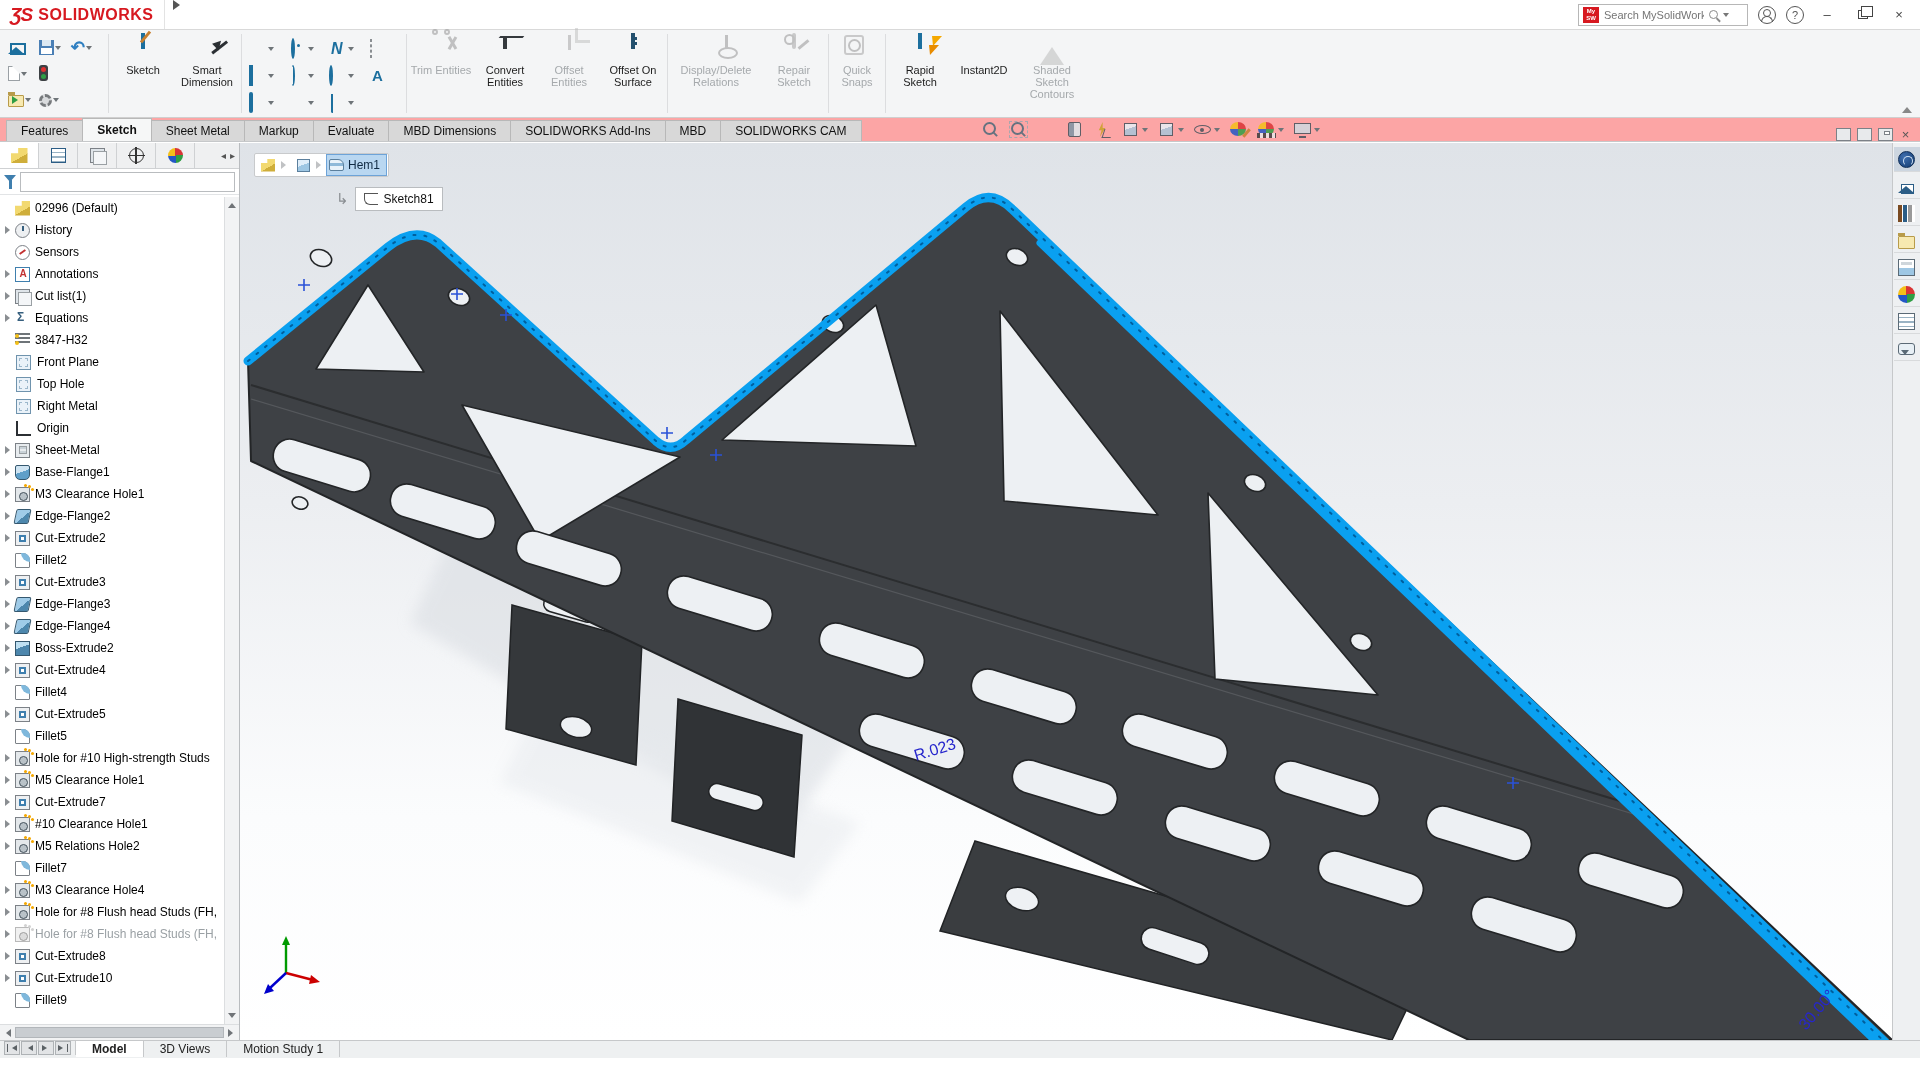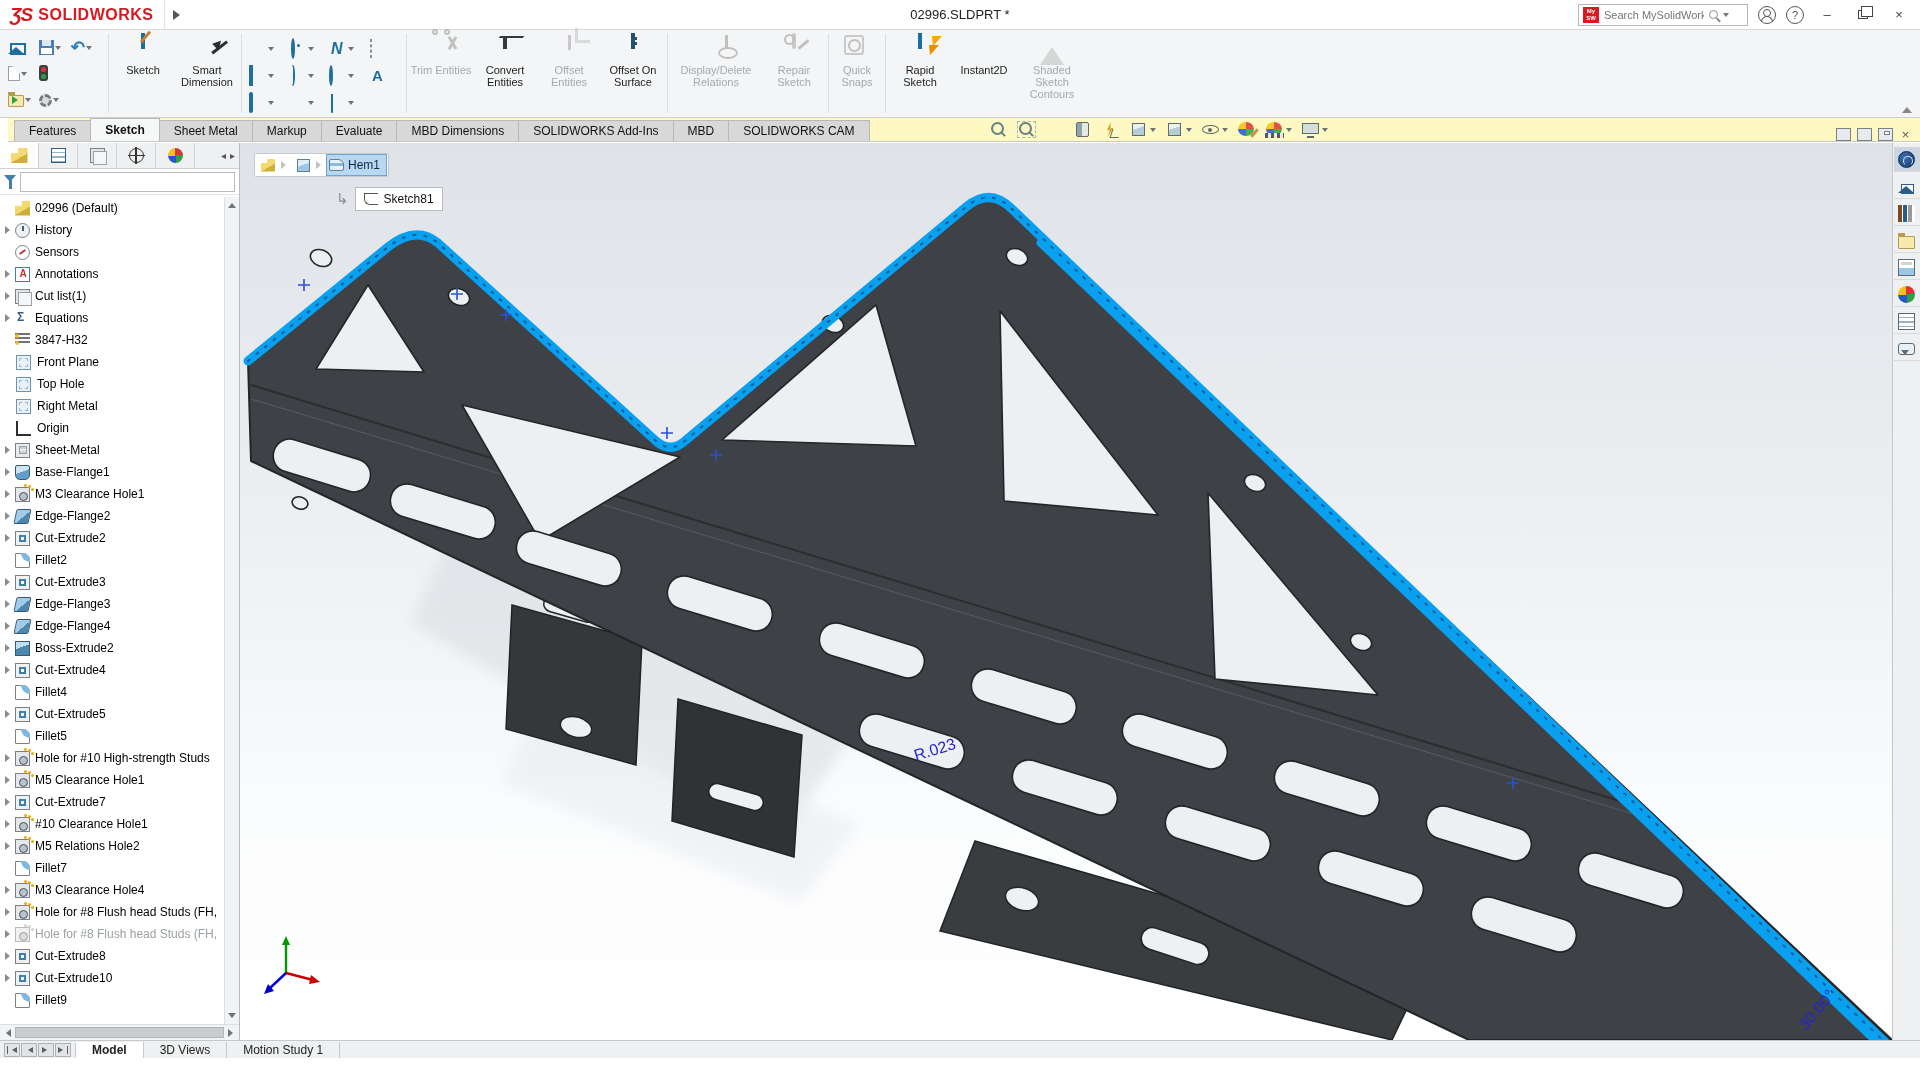--- a/index.html
+++ b/index.html
@@ -1,20 +1,20 @@
 <!DOCTYPE html>
 <html><head>
 <meta charset="utf-8">
 <style>
   *{margin:0;padding:0;box-sizing:border-box;font-family:"Liberation Sans",sans-serif}
   html,body{width:1920px;height:1080px;overflow:hidden;background:#fff}
   .app{position:absolute;inset:0;width:1920px;height:1080px}
 
   
-  .titlebar{position:absolute;top:0;left:0;right:0;height:30px;background:#fff;border-bottom:1px solid #d9d9d9;display:flex;align-items:center}
+  .titlebar{position:absolute;top:0;left:0;right:0;height:30px;background:#fff;border-bottom:1px solid #d9d9d9;display:flex;}
   .logo{display:flex;align-items:center;gap:6px;padding:0 10px;height:100%;border-right:1px solid #e3e3e3}
   .logo-ds{font-style:italic;font-weight:bold;color:#d71920;font-size:19px;letter-spacing:-1px}
   .logo-text{color:#d71920;font-size:16px;font-weight:bold;letter-spacing:.5px}
   .flyarrow{width:0;height:0;border:5px solid transparent;border-left:7px solid #555;margin-left:8px}
   .tb-title{position:absolute;left:0;right:0;text-align:center;font-size:13px;color:#222;pointer-events:none}
   .tb-right{margin-left:auto;display:flex;align-items:center;gap:10px;padding-right:8px;z-index:2}
   .searchbox{display:flex;align-items:center;border:1px solid #b7b7b7;height:22px;width:170px;background:#fff;padding:0 4px;gap:5px}
   .mysw{width:16px;height:16px;background:#d71920;color:#fff;font-size:6px;line-height:7px;font-weight:bold;text-align:center;padding-top:1px;flex:none}
   .searchbox input{border:none;outline:none;font-size:11px;color:#555;width:100px;background:transparent}
   .mag{width:9px;height:9px;border:1.5px solid #8a8a8a;border-radius:50%;position:relative;flex:none}
@@ -110,21 +110,21 @@
   .e-text{font-size:15px;color:#1c6f9e;font-weight:bold;line-height:17px;padding-left:3px}
   .e-slot{width:16px;height:8px;border:2px solid #1c6f9e;border-radius:5px;margin-top:4px}
   .e-poly{width:14px;height:13px;background:#1c6f9e;clip-path:polygon(50% 0,100% 27%,100% 73%,50% 100%,0 73%,0 27%);position:relative;margin:2px}
   .e-poly::after{content:"";position:absolute;left:5px;top:4.5px;width:4px;height:4px;background:#f4f5f6;border-radius:50%}
   .e-fillet{width:13px;height:13px;border-left:2.5px solid #1c6f9e;border-bottom:2.5px solid #1c6f9e;border-bottom-left-radius:9px;margin:2px}
   .e-point{width:5px;height:5px;background:#1c6f9e;margin:6px}
   .car{width:0;height:0;border:3.5px solid transparent;border-top:4.5px solid #6e7478;margin-top:4px;flex:none}
   .car.dis{border-top-color:#b6babd}
 
   
-  .cmdtabs{position:absolute;top:118px;left:8px;right:0;height:24px;background:#fef9c3;border-bottom:1px solid #c6c8ca;display:flex;align-items:flex-end}
+  .cmdtabs{position:absolute;top:118px;left:0;right:0;height:24px;background:#fca5a5;border-bottom:1px solid #c6c8ca;display:flex;align-items:flex-end}
   .tabs-left{display:flex;align-items:flex-end;height:100%;padding-left:6px}
   .ctab{font-size:12px;color:#111;background:#d8d8d8;border:1px solid #b8b8b8;border-bottom:none;padding:3px 14px 3px;margin-right:-1px;height:21px;white-space:nowrap}
   .ctab.active{background:#f6f7f7;font-weight:bold;height:23px;padding-top:4px}
   .headsup{display:flex;align-items:center;gap:9px;margin-left:120px;height:100%}
   .hwrap{display:flex;align-items:center;gap:2px}
   .hicon{width:19px;height:17px;position:relative;opacity:.85}
   .h-zoom-fit::before,.h-zoom-area::before{content:"";position:absolute;width:9px;height:9px;border:2px solid #4c6a7a;border-radius:50%;left:2px;top:1px}
   .h-zoom-fit::after,.h-zoom-area::after{content:"";position:absolute;width:6px;height:2px;background:#4c6a7a;transform:rotate(45deg);left:11px;top:12px}
   .h-zoom-area{outline:1px dashed #9aa7af;outline-offset:-1px}
   .h-previous-view{font-size:14px;color:#4c6a7a;text-align:center;line-height:16px}
@@ -233,21 +233,21 @@
   .tp-file-explorer{background:#f7e9b0;border:1.5px solid #b89b4a;height:13px;margin-top:4px;border-radius:1px;position:relative}
   .tp-file-explorer::before{content:"";position:absolute;left:-1px;top:-4px;width:7px;height:3px;background:#b89b4a}
   .tp-view-palette{border:1.5px solid #5b6a76;background:linear-gradient(#fff 55%,#9ec7e4 55%)}
   .tp-view-palette::after{content:"";position:absolute;left:2px;top:2px;right:2px;height:3px;background:#cfd6db}
   .tp-appearances{border-radius:50%}
   .tp-custom-properties{border:1.5px solid #5b6a76;background:repeating-linear-gradient(#fff 0 3px,#9ab3c4 3px 4.5px)}
   .tp-forum{border:1.5px solid #5b6a76;border-radius:3px;background:#e8f0f6;height:12px;margin-top:2px;position:relative}
   .tp-forum::after{content:"";position:absolute;left:2px;bottom:-5px;border:4px solid transparent;border-top:5px solid #5b6a76}
 
   
-  .bottombar{position:absolute;left:0;right:0;bottom:22px;height:18px;background:#eef0f1;border-top:1px solid #c6c8ca;display:flex;align-items:center}
+  .bottombar{position:absolute;left:0;right:0;bottom:22px;height:18px;background:#eef0f1;border-top:1px solid #c6c8ca;display:flex;align-items:flex-start}
   .vcr{display:flex;align-items:center;gap:1px;padding:0 4px;border-right:1px solid #c6c8ca}
   .vcrbtn{width:16px;height:14px;border:1px solid #aeb2b5;background:#e2e4e6;display:flex;align-items:center;justify-content:center}
   .tri-l{width:0;height:0;border:3.5px solid transparent;border-right:5px solid #5b6165}
   .tri-r{width:0;height:0;border:3.5px solid transparent;border-left:5px solid #5b6165}
   .bar-l{width:1.5px;height:8px;background:#5b6165;margin-right:1px}
   .btab{font-size:12px;color:#222;padding:1px 16px;border-right:1px solid #c6c8ca;display:flex;align-items:center}
   .btab.active{background:#fff;font-weight:bold}
 
   
   .statusbar{position:absolute;left:0;right:0;bottom:0;height:22px;background:#f1f2f3;border-top:1px solid #d4d6d8;font-size:12px;color:#222}
@@ -263,21 +263,20 @@
 <body>
 
 <div class="app">
 
   <div class="titlebar">
     <div class="logo">
       <span class="logo-ds">ƷS</span>
       <span class="logo-text">SOLIDWORKS</span>
     </div>
     <span class="flyarrow"></span>
-    <div class="tb-title">02996.SLDPRT *</div>
     <div class="tb-right">
       <div class="searchbox">
         <span class="mysw">My SW</span>
         <input placeholder="Search MySolidWorks" style="">
         <span class="mag"></span>
         <span class="dropcar"></span>
       </div>
       <div class="circ-ic user-ic"></div>
       <div class="circ-ic">?</div>
       <div class="winbtn">–</div>

